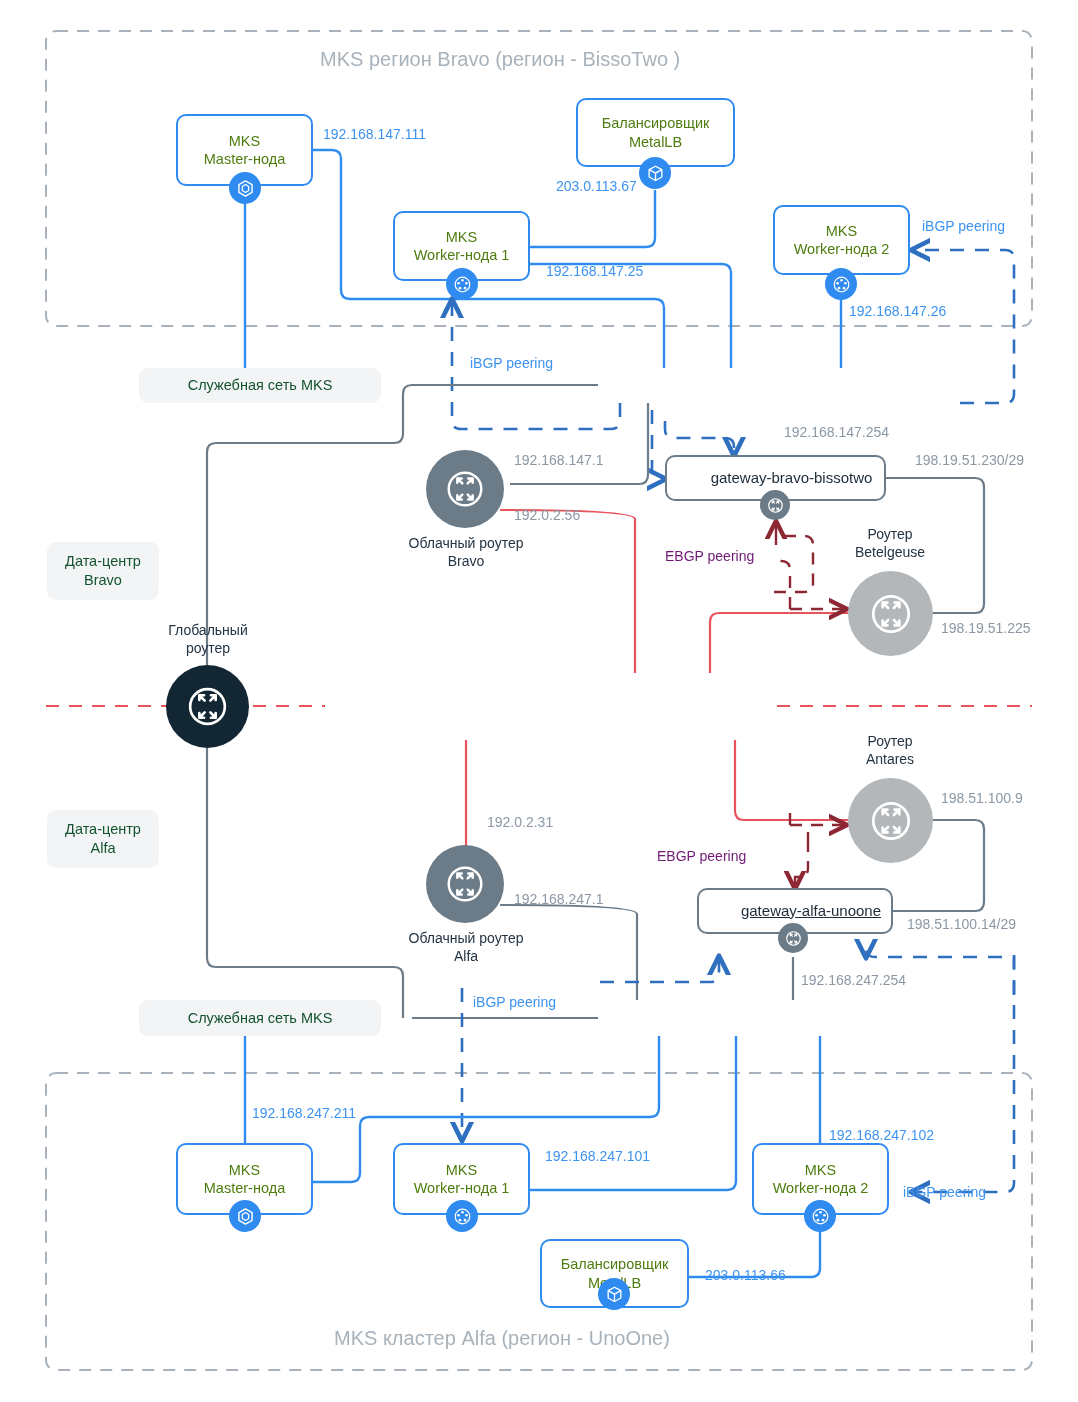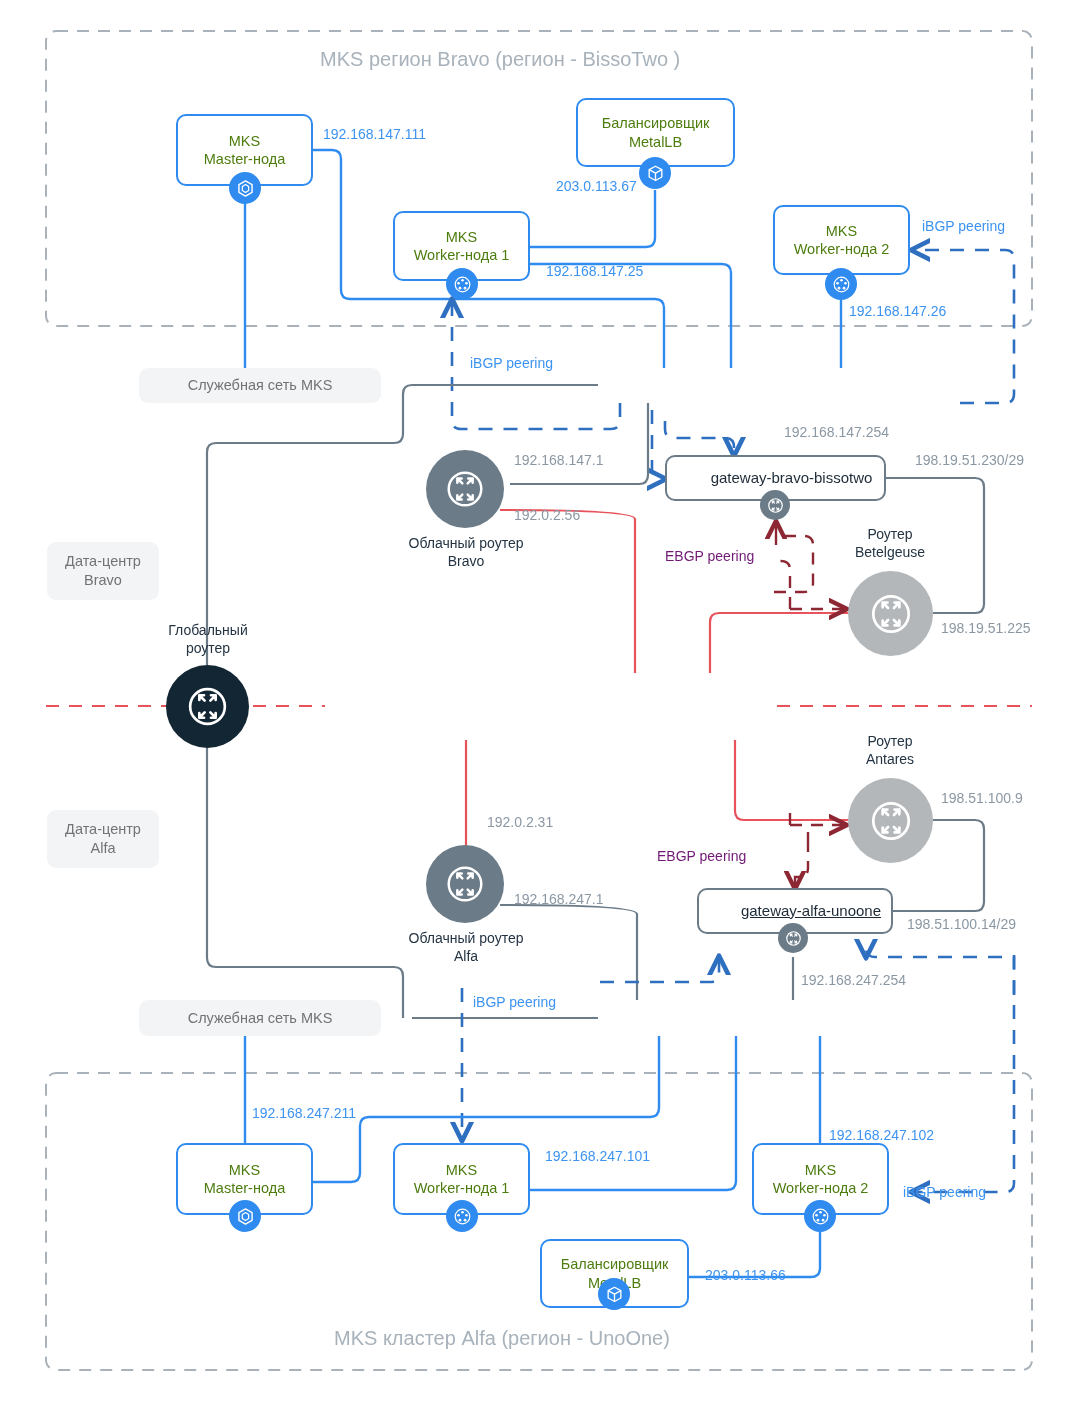--- a/index.html
+++ b/index.html
@@ -7,21 +7,21 @@
   #stage{position:relative;width:1078px;height:1402px;background:#fff;overflow:hidden;}
   svg.layer{position:absolute;left:0;top:0;width:1078px;height:1402px;pointer-events:none;}
 
   .node{position:absolute;box-sizing:border-box;display:flex;align-items:center;justify-content:center;
         text-align:center;border-radius:10px;background:#fff;line-height:1.25;}
   .node.blue{border:2.2px solid #2f8bf0;color:#4d7c0f;font-size:14.5px;}
   .node.gray{border:2px solid #6b7b88;color:#1d2b38;font-size:15px;padding-left:32px;}
   .node.red{border:2px solid #e8535b;color:#12202e;font-size:22px;}
 
   .pill{position:absolute;box-sizing:border-box;display:flex;align-items:center;justify-content:center;
-        text-align:center;border-radius:9px;background:#f2f4f6;color:#737373;font-size:14.5px;line-height:1.3;}
+        text-align:center;border-radius:9px;background:#f2f4f6;color:#14532d;font-size:14.5px;line-height:1.3;}
 
   .lbl{position:absolute;font-size:14px;white-space:nowrap;}
   .lbl.blue{color:#3d93f0;}
   .lbl.gray{color:#8b98a4;}
   .lbl.red{color:#701a75;}
   .lbl.dark{color:#243443;text-align:center;line-height:1.25;}
   .lbl.zone{color:#a8b2bb;font-size:20px;}
 
   .ico{position:absolute;border-radius:50%;display:flex;align-items:center;justify-content:center;}
   .ico.k8s{background:#2f8bf0;}

